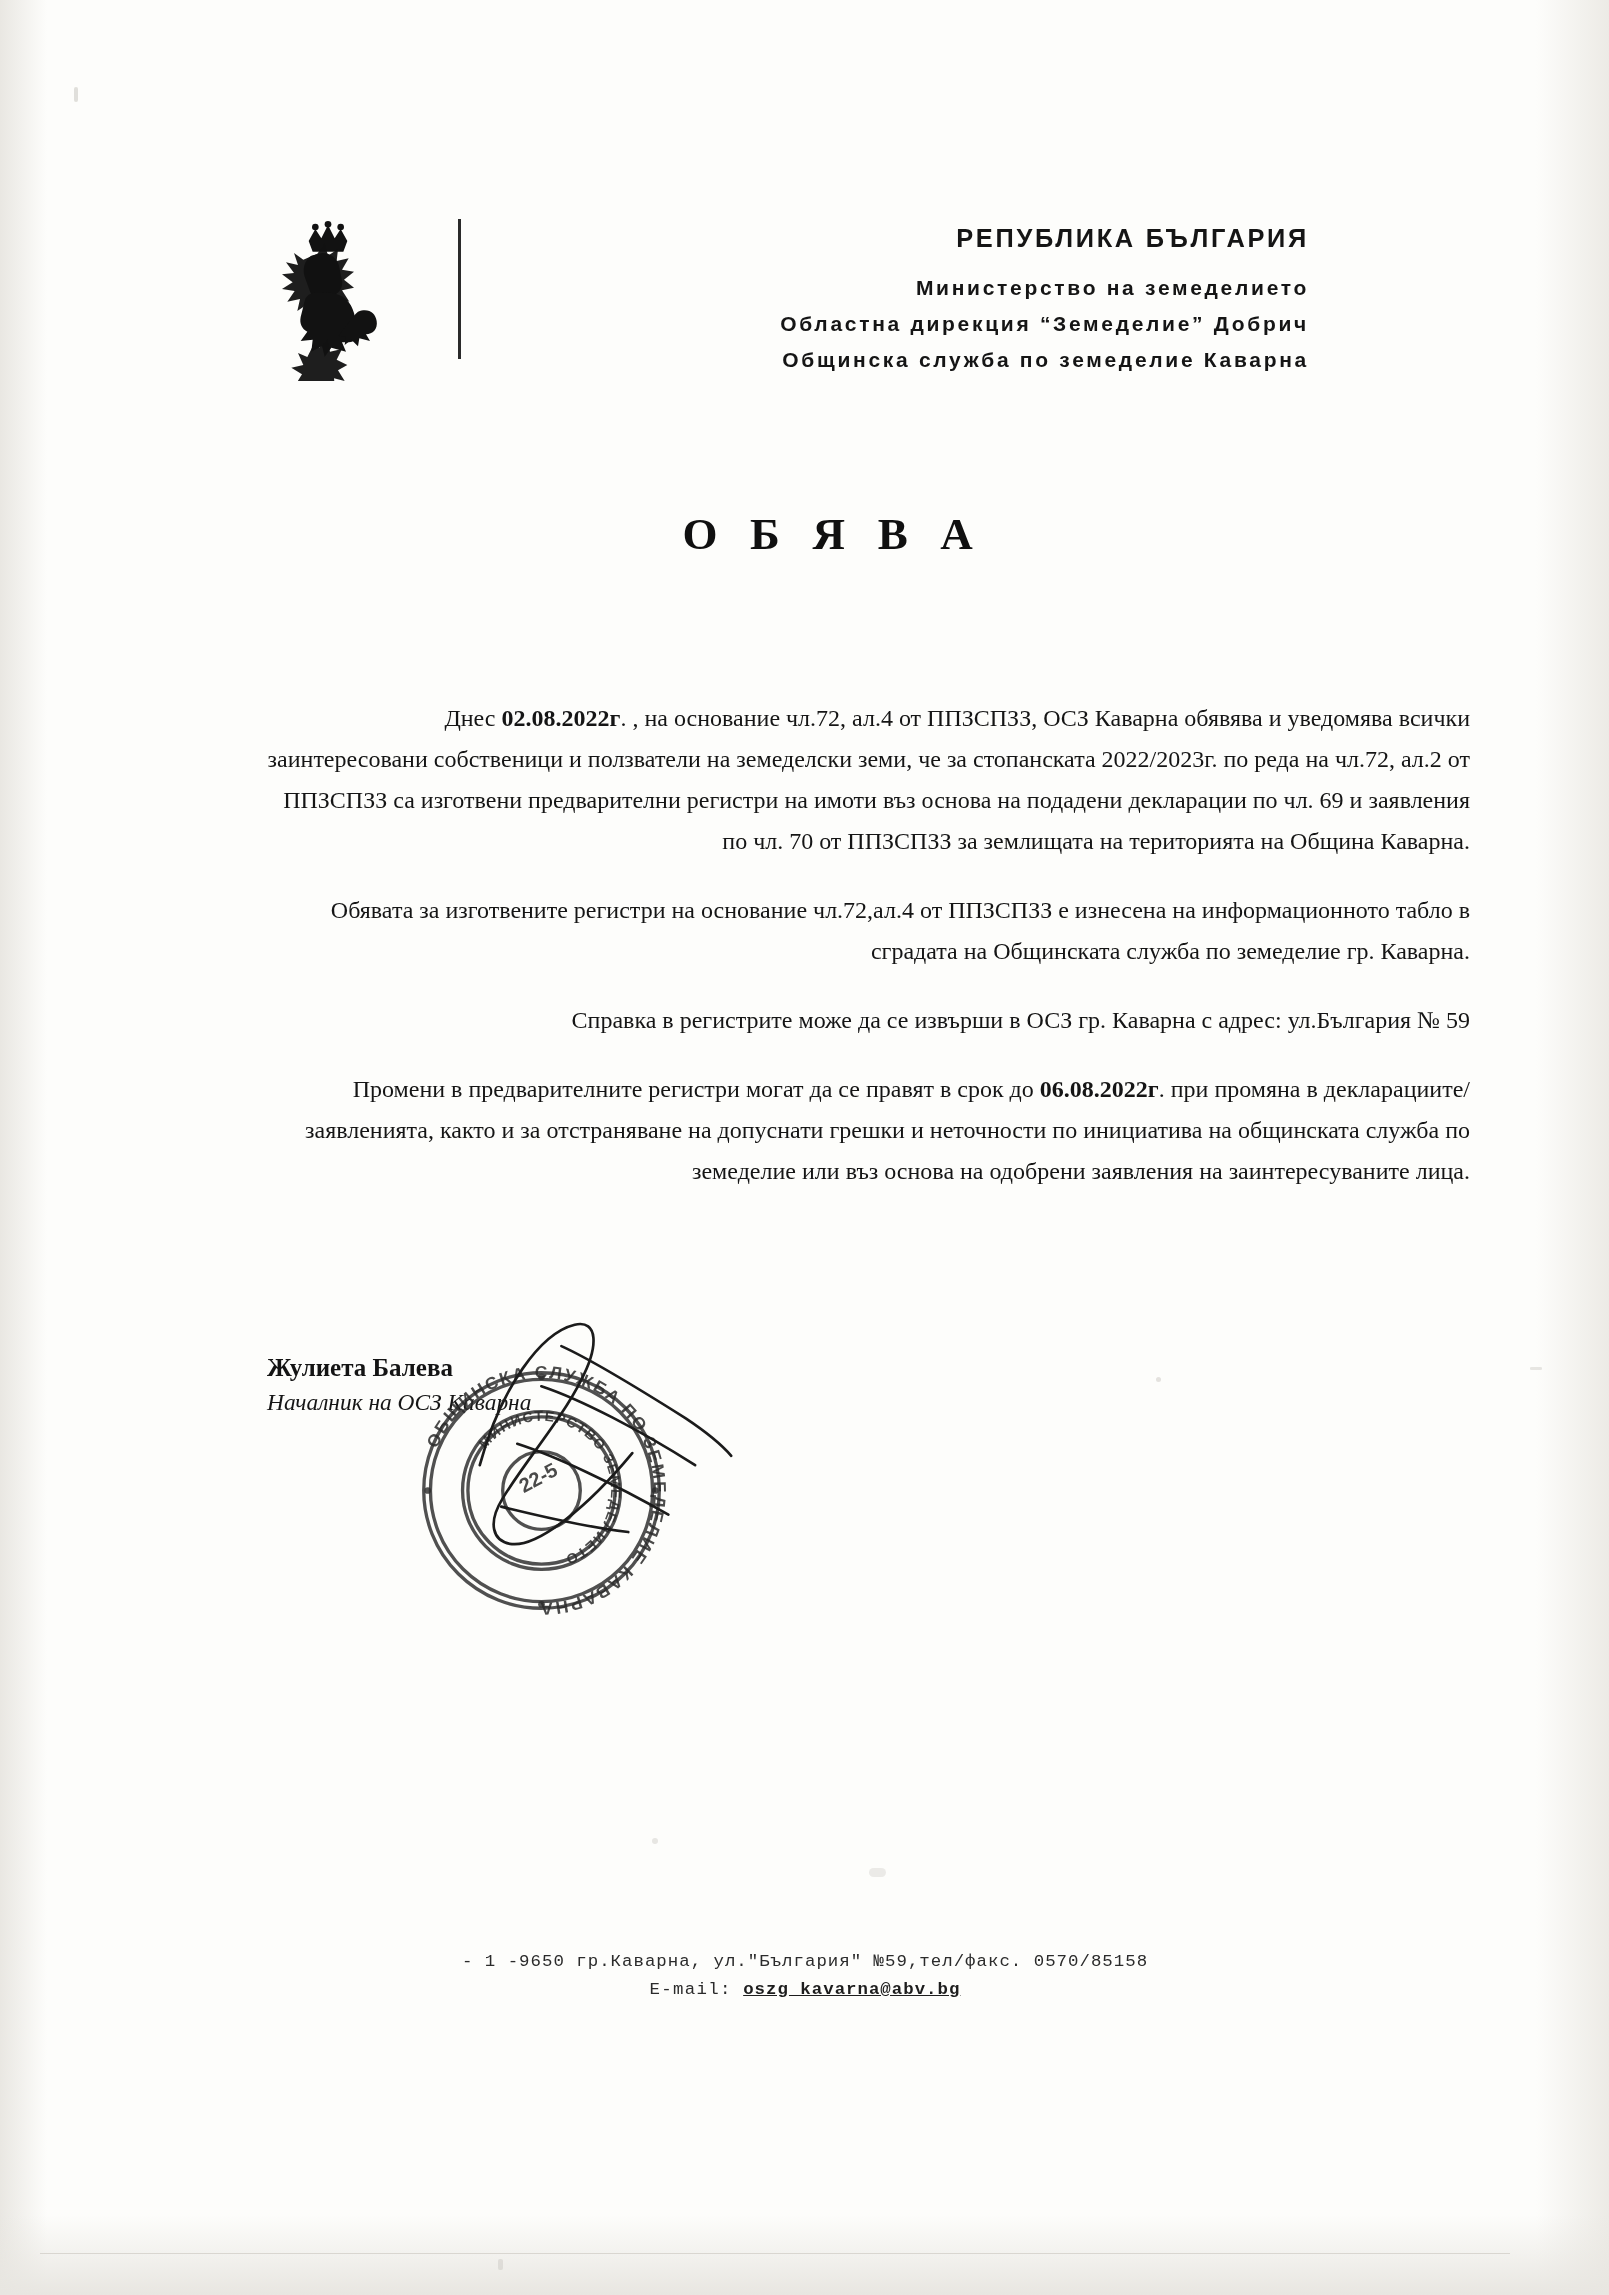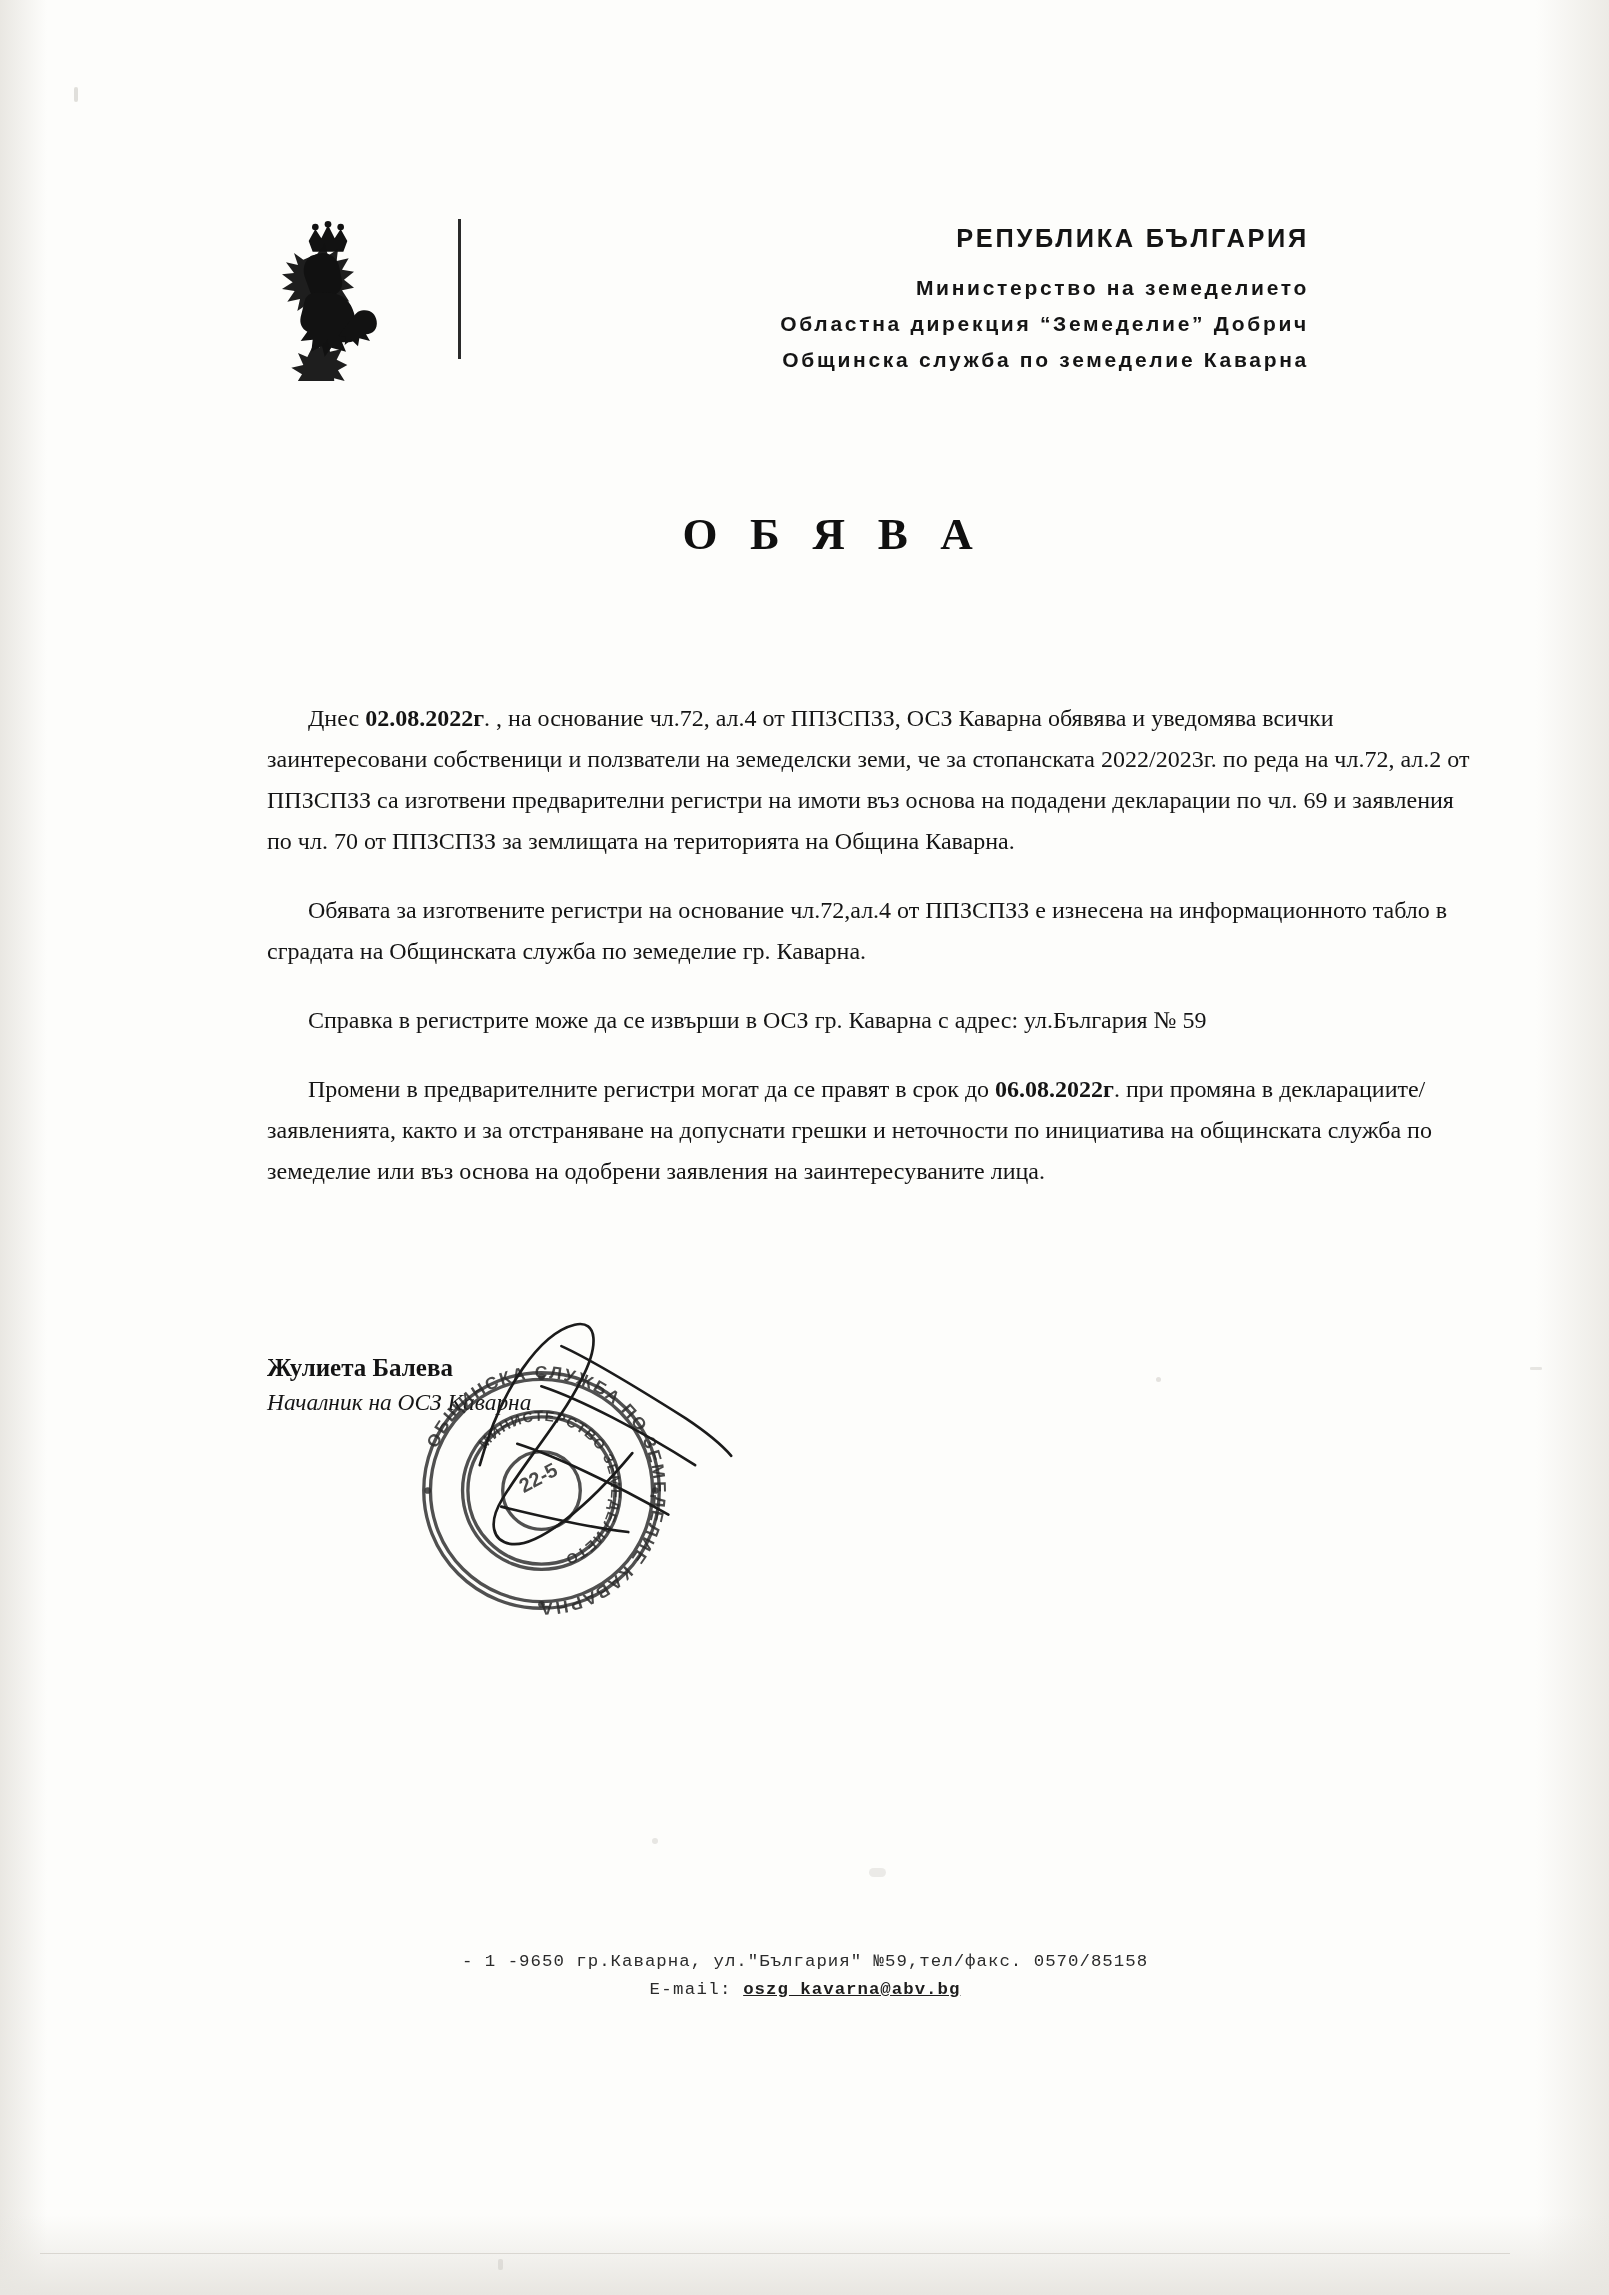--- a/index.html
+++ b/index.html
@@ -112,21 +112,21 @@
   }
 
   
   .body-text {
     position: absolute;
     top: 698px;
     left: 267px;
     width: 1203px;
     font-size: 24px;
     line-height: 41px;
-    text-align: left;
+    text-align: right;
     color: #151515;
   }
   .para {
     margin: 0 0 28px 0;
     text-indent: 41px;
   }
   .para:last-child { margin-bottom: 0; }
   .para b { font-weight: bold; }
 
   

